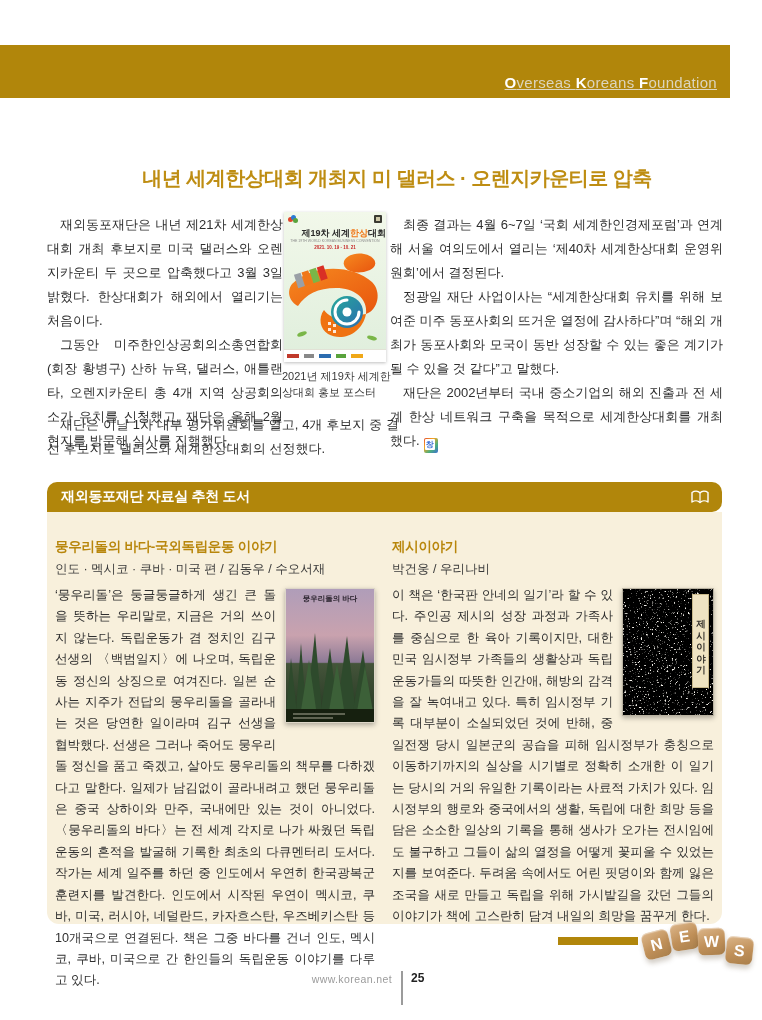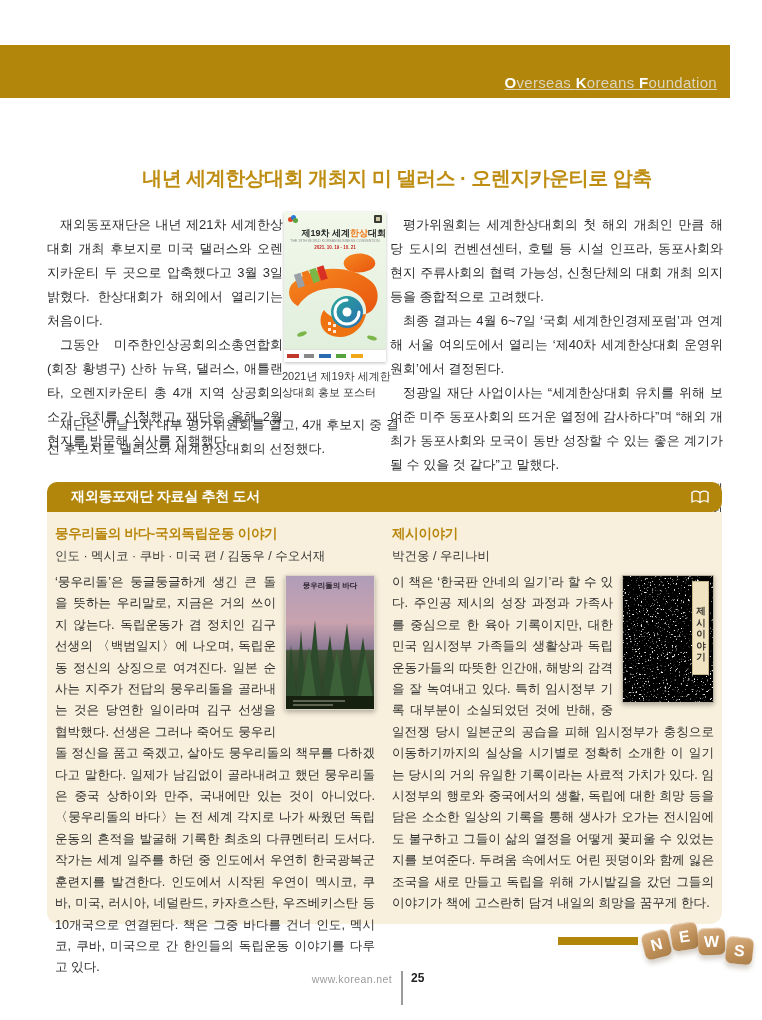--- a/index.html
+++ b/index.html
@@ -37,27 +37,27 @@
   .poster-title{position:absolute;left:0;top:15px;width:102px;text-align:right;font-size:9px;font-weight:800;color:#2b2b2b;white-space:nowrap;}
   .poster-title .accent{color:#F07818;}
   .poster-en{position:absolute;left:0;top:27px;width:102px;text-align:center;font-size:3.5px;color:#8a8a8a;letter-spacing:0;white-space:nowrap;overflow:hidden;}
   .poster-date{position:absolute;left:0;top:33px;width:102px;text-align:center;font-size:4.5px;font-weight:700;color:#C62828;white-space:nowrap;}
   .poster-art{position:absolute;left:0;top:38px;}
   .poster-strip{position:absolute;left:0;bottom:0;width:102px;height:12px;background:#fff;border-top:1px solid #e2e2d6;}
   .poster-strip i{display:inline-block;height:4px;margin:4px 2px 0 3px;vertical-align:top;}
   .poster-caption{position:absolute;left:282px;top:368px;width:114px;font-size:11px;line-height:16px;color:#3a3a3a;}
   
   .books-header{position:absolute;left:47px;top:482px;width:675px;height:30px;background:#B1860B;
-    border-radius:10px 10px 10px 0;display:flex;align-items:center;justify-content:space-between;box-sizing:border-box;padding:0 12px 0 24px;}
+    border-radius:10px 10px 10px 0;display:flex;align-items:center;justify-content:space-between;box-sizing:border-box;padding:0 12px 0 14px;}
   .books-header .label{color:#ffffff;font-size:14px;font-weight:700;letter-spacing:-.3px;}
   .books-panel{position:absolute;left:47px;top:512px;width:675px;height:412px;background:#F8F0DC;border-radius:0 0 12px 12px;}
   .book-art{position:absolute;}
   .book-art.left{left:55px;top:525px;width:320px;}
   .book-art.right{left:392px;top:525px;width:322px;}
-  .book-title{margin:0 0 5px 0;font-size:13.5px;font-weight:800;color:#B8860B;letter-spacing:-.3px;}
+  .book-title{margin:13px 0 5px 0;font-size:13.5px;font-weight:800;color:#B8860B;letter-spacing:-.3px;}
   .book-byline{margin:0 0 7px 0;font-size:12.5px;color:#3a3a3a;}
   .book-body{margin:0;font-size:12.6px;line-height:21.4px;color:#2e2e2e;text-align:justify;word-break:break-all;}
   .cover{float:right;box-shadow:0 2px 5px rgba(0,0,0,.3);}
   .cover.c1{width:90px;height:135px;margin:3px 0 14px 9px;}
   .cover.c2{width:92px;height:128px;margin:3px 0 6px 9px;position:relative;background:#fff;border:1px solid #b9b2a0;box-sizing:border-box;}
   .c2-strip{position:absolute;right:4px;top:5px;width:15px;height:92px;background:#EFE3C2;border:1px solid #c9b98c;
     writing-mode:vertical-rl;text-align:center;font-size:9.5px;font-weight:700;color:#33302a;letter-spacing:2px;line-height:13px;}
   
   .gold-dash{position:absolute;left:558px;top:937px;width:80px;height:8px;background:#B1860B;}
   .news-block{position:absolute;width:27px;height:27px;border-radius:6px;
@@ -142,21 +142,20 @@
       <ellipse cx="18" cy="84" rx="5" ry="2" fill="#7ab648" transform="rotate(-20 18 84)"></ellipse>
       <ellipse cx="88" cy="88" rx="5" ry="2" fill="#7ab648" transform="rotate(15 88 88)"></ellipse>
     </svg>
     <div class="poster-strip">
       <i style="width:12px;background:#c0392b;"></i><i style="width:10px;background:#888;"></i><i style="width:12px;background:#2b6cb0;"></i><i style="width:10px;background:#59a33c;"></i><i style="width:12px;background:#f0a818;"></i>
     </div>
   </div>
   <div class="poster-caption">2021년 제19차 세계한상대회 홍보 포스터</div>
 
   <div class="col-right">
-    <p class="art-p">평가위원회는 세계한상대회의 첫 해외 개최인 만큼 해당 도시의 컨벤션센터, 호텔 등 시설 인프라, 동포사회와 현지 주류사회의 협력 가능성, 신청단체의 대회 개최 의지 등을 종합적으로 고려했다.</p>
     <p class="art-p">최종 결과는 4월 6~7일 ‘국회 세계한인경제포럼’과 연계해 서울 여의도에서 열리는 ‘제40차 세계한상대회 운영위원회’에서 결정된다.</p>
     <p class="art-p">정광일 재단 사업이사는 “세계한상대회 유치를 위해 보여준 미주 동포사회의 뜨거운 열정에 감사하다”며 “해외 개최가 동포사회와 모국이 동반 성장할 수 있는 좋은 계기가 될 수 있을 것 같다”고 말했다.</p>
     <p class="art-p"><span>재단은 2002년부터 국내 중소기업의 해외 진출과 전 세계 한상 네트워크 구축을 목적으로 세계한상대회를 개최했다.</span><span class="endmark"><span>창</span></span></p>
   </div>
 
   <div class="books-header">
     <span class="label">재외동포재단 자료실 추천 도서</span>
     <svg width="20" height="15" viewBox="0 0 20 15">
       <path d="M2,2.5 C4.5,0.8 8,0.8 10,2.8 C12,0.8 15.5,0.8 18,2.5 L18,12 C15.5,10.4 12,10.4 10,12.4 C8,10.4 4.5,10.4 2,12 Z" fill="none" stroke="#ffffff" stroke-width="1.4" stroke-linejoin="round"></path>
       <line x1="10" y1="3" x2="10" y2="12.2" stroke="#ffffff" stroke-width="1.2"></line>

